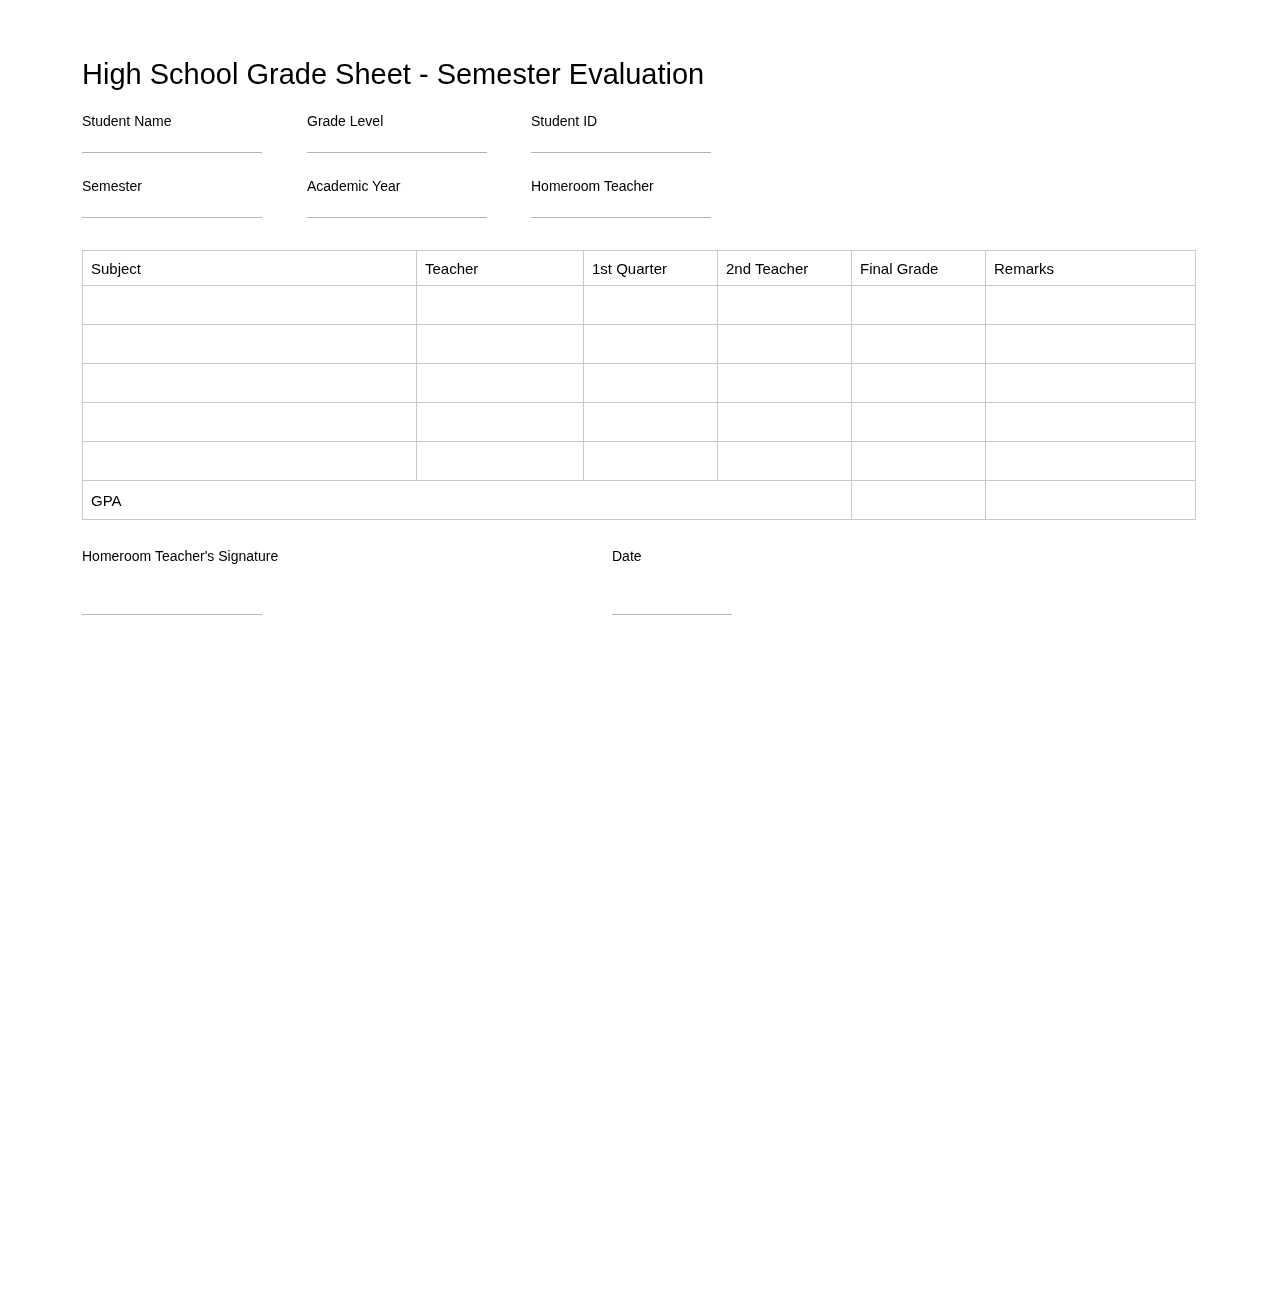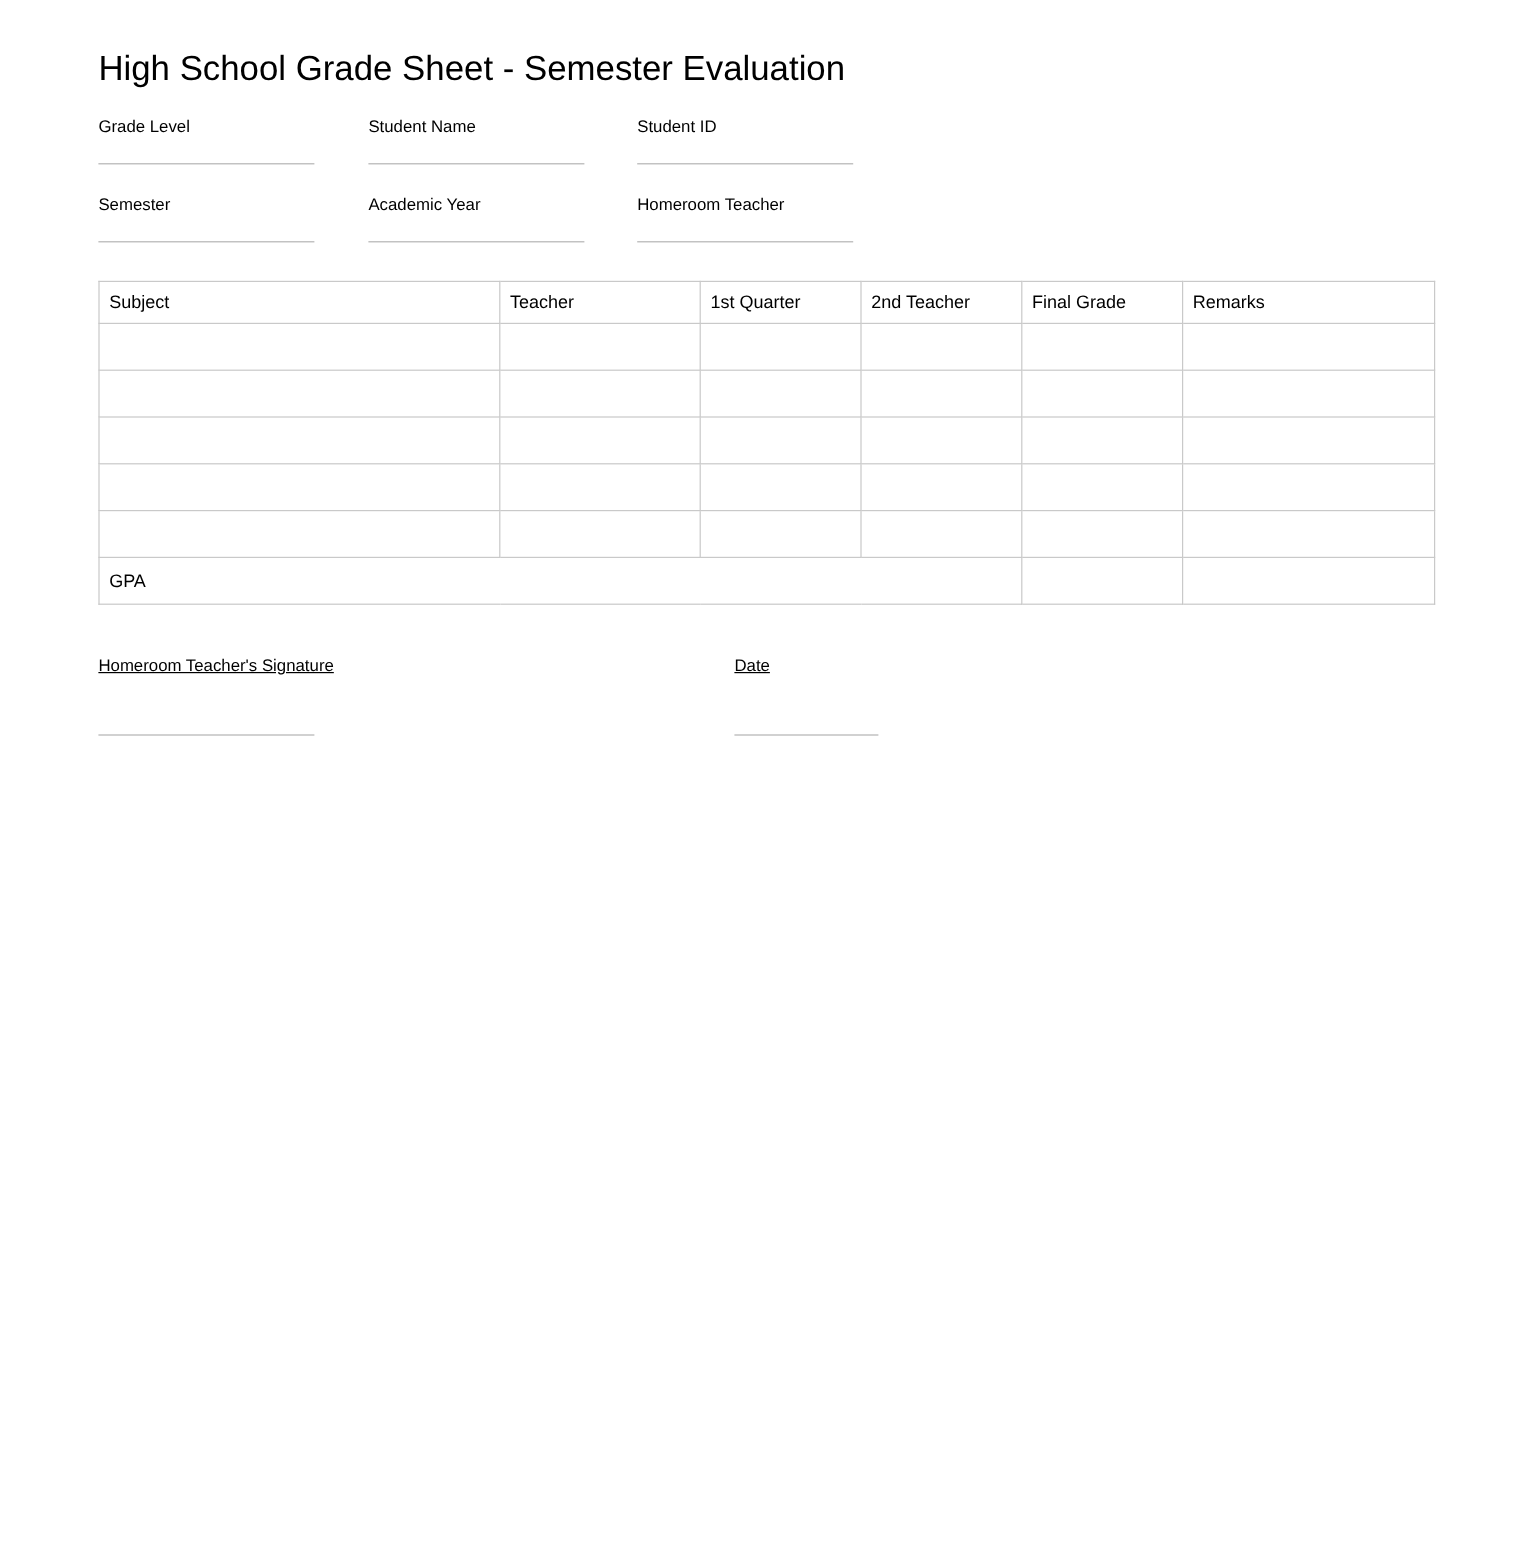--- a/index.html
+++ b/index.html
@@ -7,21 +7,21 @@
   body {
     font-family: "Liberation Sans", sans-serif;
     color: #000000;
     width: 1278px;
     height: 1300px;
     overflow: hidden;
   }
   .page {
     width: 1236px;
     height: 1300px;
-    padding: 42px 83px 0 82px;
+    padding: 58px 83px 0 82px;
     background: #ffffff;
   }
   .page-title {
     margin: 0 0 22px 0;
     font-size: 29px;
     font-weight: 400;
     line-height: 33px;
     white-space: nowrap;
   }
   .fields-grid {
@@ -62,22 +62,21 @@
     text-align: left;
     vertical-align: middle;
     padding: 0 8px;
     overflow: hidden;
   }
   .grade-table thead th { height: 35px; }
   .grade-table tbody td { height: 39px; }
   .gpa-label-cell { text-align: right; }
   .signature-row {
     display: flex;
-    margin-top: 42px;
-    text-decoration: underline;
+    margin-top: 28px;
   }
   .signature-block { width: 530px; }
   .sig-label {
     display: block;
     font-size: 14px;
     line-height: 16px;
   }
   .sig-input {
     display: block;
     height: 14px;
@@ -96,25 +95,25 @@
 </style>
 </head>
 <body>
 
 <div class="page">
 
   <h1 class="page-title">High School Grade Sheet - Semester Evaluation</h1>
 
   <div class="fields-grid">
     <div class="field">
+      <span class="field-label">Student Name</span>
+      <input class="field-input" type="text" value="" style="">
+    </div>
+    <div class="field">
       <span class="field-label">Grade Level</span>
-      <input class="field-input" type="text" value="" style="">
-    </div>
-    <div class="field">
-      <span class="field-label">Student Name</span>
       <input class="field-input" type="text" value="" style="">
     </div>
     <div class="field">
       <span class="field-label">Student ID</span>
       <input class="field-input" type="text" value="" style="">
     </div>
     <div class="field">
       <span class="field-label">Semester</span>
       <input class="field-input" type="text" value="" style="">
     </div>

